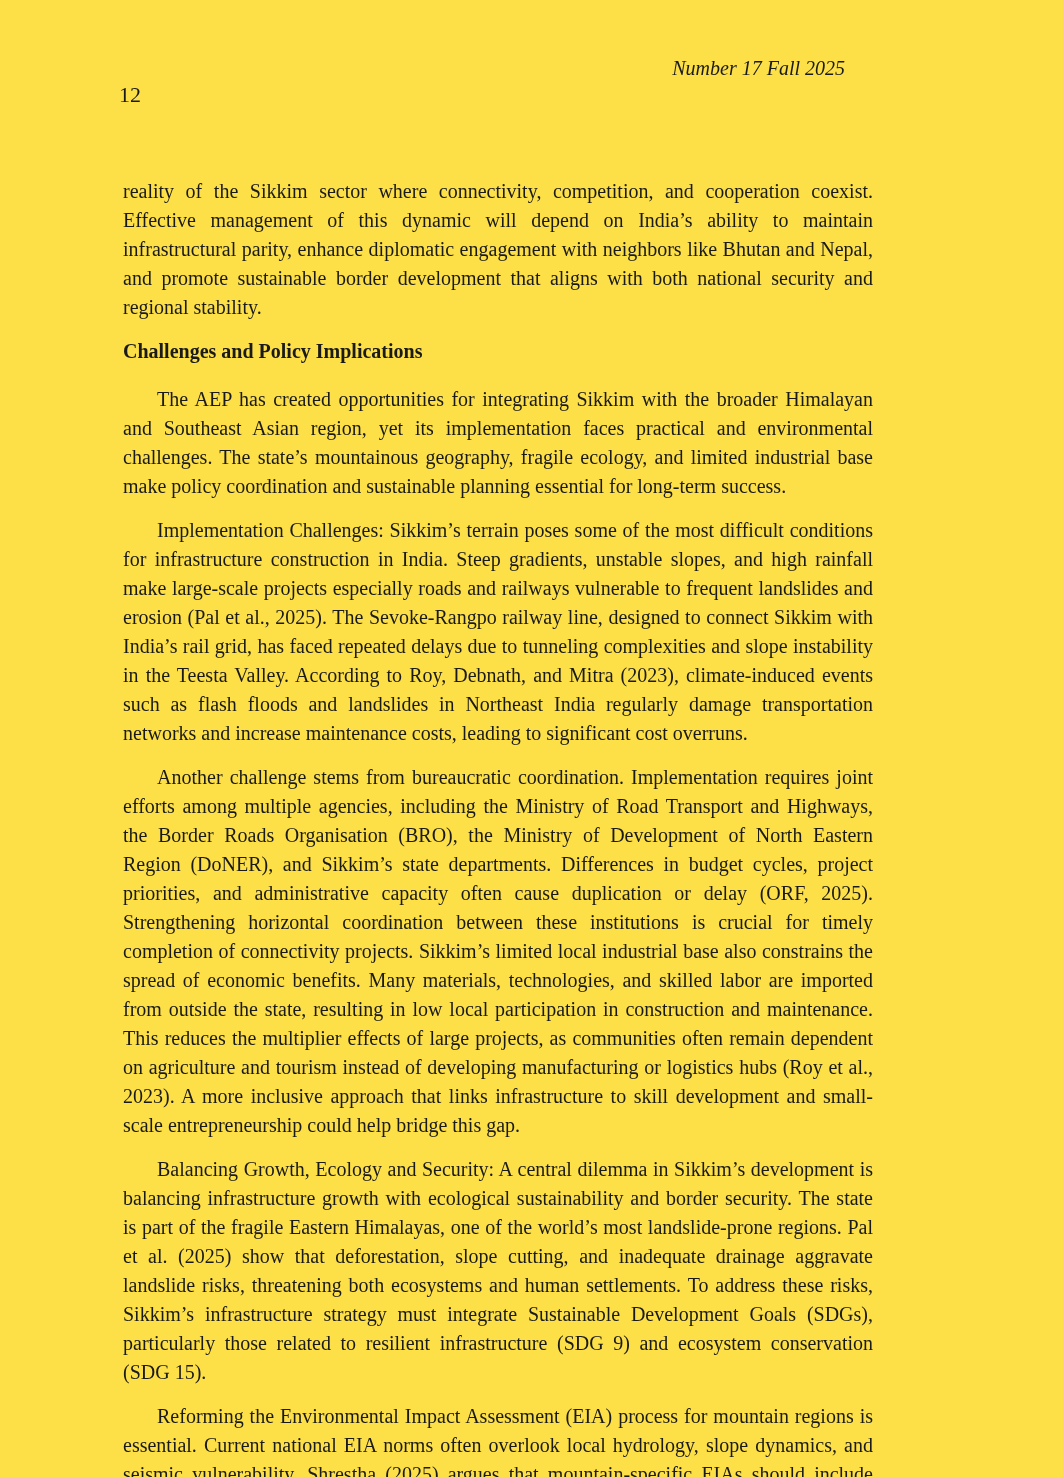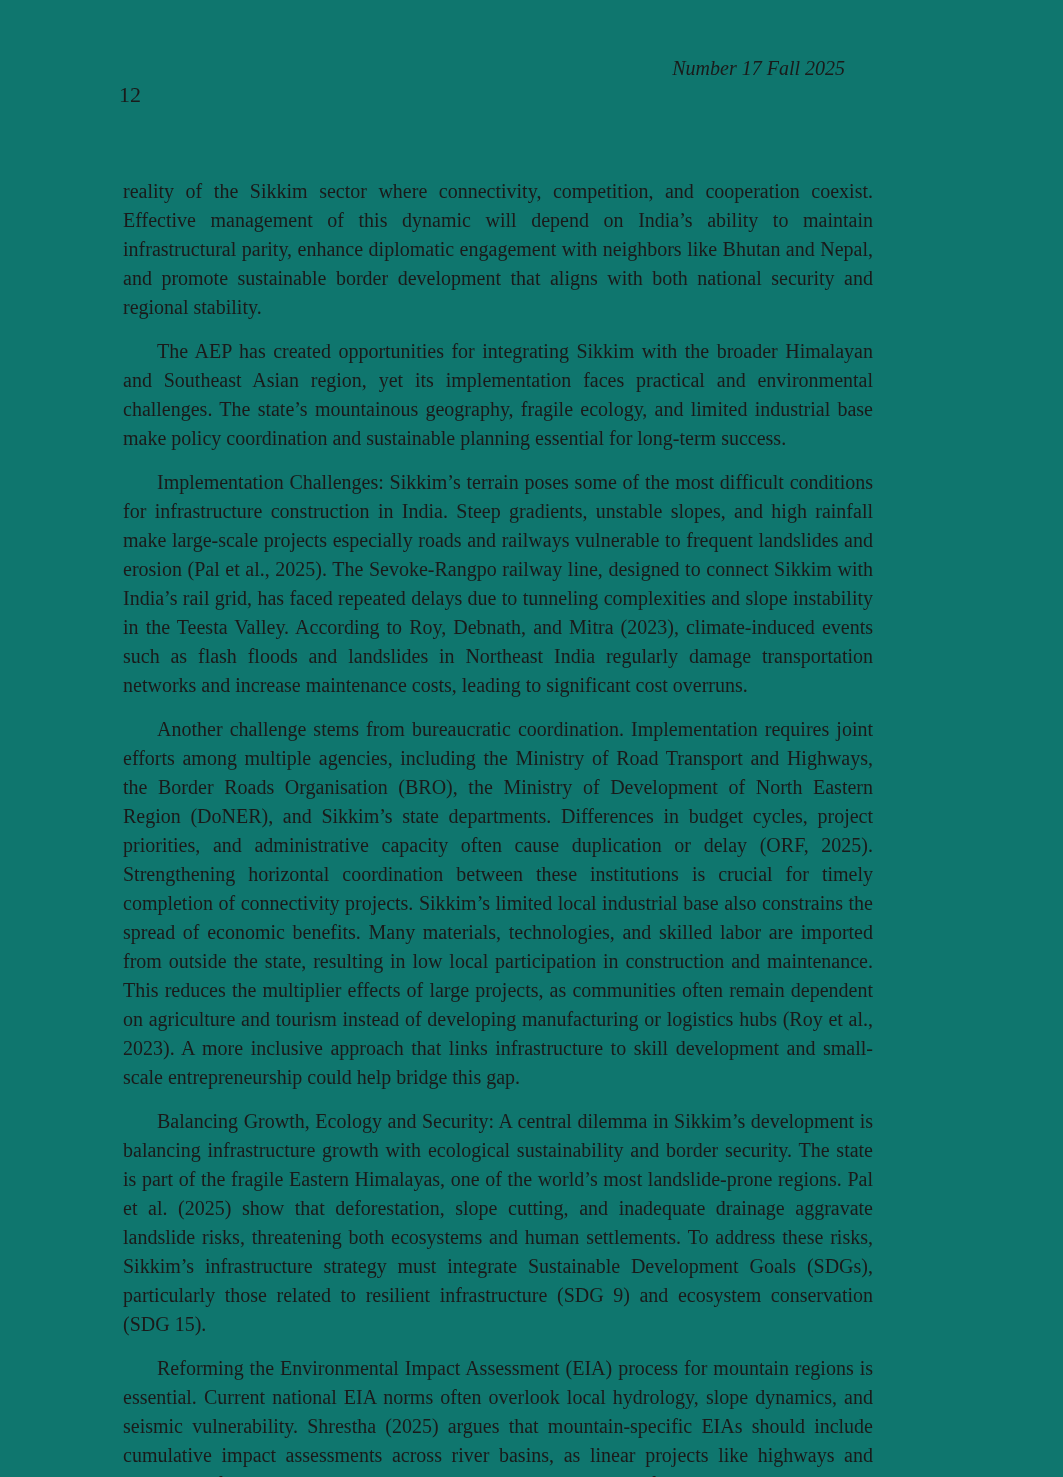--- a/index.html
+++ b/index.html
@@ -4,21 +4,21 @@
 <style>
   html, body {
     margin: 0;
     padding: 0;
     background: #ffffff;
   }
   .page {
     position: relative;
     width: 1063px;
     height: 1477px;
-    background: #0f766e;
+    background: #fde047;
     font-family: "Liberation Serif", serif;
     color: #1a1a1a;
     overflow: hidden;
   }
   .running-header {
     position: absolute;
     top: 57px;
     right: 218px;
     font-size: 20px;
     font-style: italic;
@@ -63,20 +63,21 @@
 <div class="page">
 
   <div class="running-header">Number 17 Fall 2025</div>
 
   <div class="page-number">12</div>
 
   <div class="body-text">
 
     <p class="noindent">reality of the Sikkim sector where connectivity, competition, and cooperation coexist. Effective management of this dynamic will depend on India’s ability to maintain infrastructural parity, enhance diplomatic engagement with neighbors like Bhutan and Nepal, and promote sustainable border development that aligns with both national security and regional stability.</p>
 
+    <h2>Challenges and Policy Implications</h2>
 
     <p>The AEP has created opportunities for integrating Sikkim with the broader Himalayan and Southeast Asian region, yet its implementation faces practical and environmental challenges. The state’s mountainous geography, fragile ecology, and limited industrial base make policy coordination and sustainable planning essential for long-term success.</p>
 
     <p>Implementation Challenges: Sikkim’s terrain poses some of the most difficult conditions for infrastructure construction in India. Steep gradients, unstable slopes, and high rainfall make large-scale projects especially roads and railways vulnerable to frequent landslides and erosion (Pal et al., 2025). The Sevoke-Rangpo railway line, designed to connect Sikkim with India’s rail grid, has faced repeated delays due to tunneling complexities and slope instability in the Teesta Valley. According to Roy, Debnath, and Mitra (2023), climate-induced events such as flash floods and landslides in Northeast India regularly damage transportation networks and increase maintenance costs, leading to significant cost overruns.</p>
 
     <p>Another challenge stems from bureaucratic coordination. Implementation requires joint efforts among multiple agencies, including the Ministry of Road Transport and Highways, the Border Roads Organisation (BRO), the Ministry of Development of North Eastern Region (DoNER), and Sikkim’s state departments. Differences in budget cycles, project priorities, and administrative capacity often cause duplication or delay (ORF, 2025). Strengthening horizontal coordination between these institutions is crucial for timely completion of connectivity projects. Sikkim’s limited local industrial base also constrains the spread of economic benefits. Many materials, technologies, and skilled labor are imported from outside the state, resulting in low local participation in construction and maintenance. This reduces the multiplier effects of large projects, as communities often remain dependent on agriculture and tourism instead of developing manufacturing or logistics hubs (Roy et al., 2023). A more inclusive approach that links infrastructure to skill development and small-scale entrepreneurship could help bridge this gap.</p>
 
     <p><span class="lead-italic">Balancing Growth, Ecology and Security:</span><span> A central dilemma in Sikkim’s development is balancing infrastructure growth with ecological sustainability and border security. The state is part of the fragile Eastern Himalayas, one of the world’s most landslide-prone regions. Pal et al. (2025) show that deforestation, slope cutting, and inadequate drainage aggravate landslide risks, threatening both ecosystems and human settlements. To address these risks, Sikkim’s infrastructure strategy must integrate Sustainable Development Goals (SDGs), particularly those related to resilient infrastructure (SDG 9) and ecosystem conservation (SDG 15).</span></p>
 
     <p>Reforming the Environmental Impact Assessment (EIA) process for mountain regions is essential. Current national EIA norms often overlook local hydrology, slope dynamics, and seismic vulnerability. Shrestha (2025) argues that mountain-specific EIAs should include cumulative impact assessments across river basins, as linear projects like highways and railways often interact with multiple watersheds. Such reforms would ensure that development and conservation go hand in hand. Sikkim’s economic vision can be made greener by promoting eco-tourism and</p>

